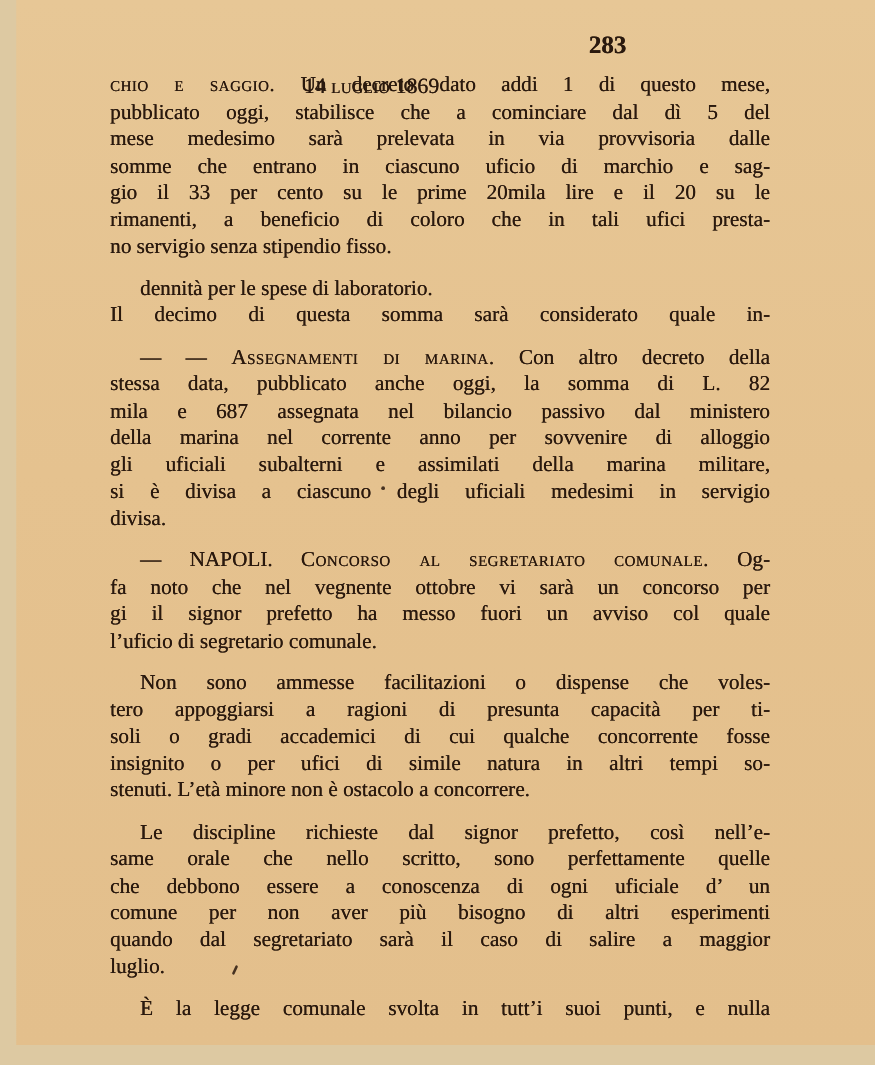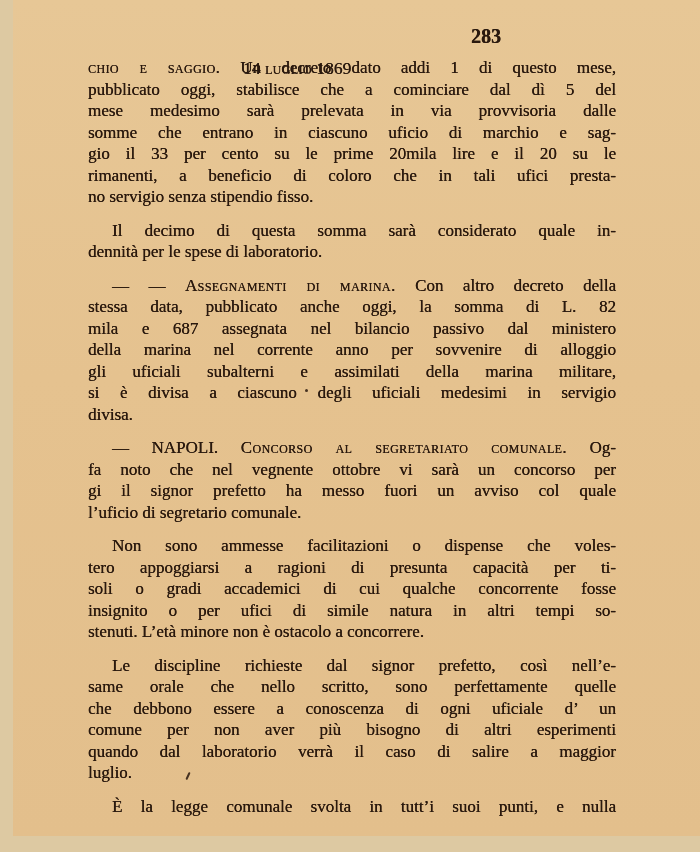--- a/index.html
+++ b/index.html
@@ -55,22 +55,22 @@
       <div class="para">
         <div class="text-line"><span class="sc">chio e saggio.</span><span> Un decreto dato addi 1 di questo mese,</span></div>
         <div class="text-line"><span>pubblicato oggi, stabilisce che a cominciare dal dì 5 del</span></div>
         <div class="text-line"><span>mese medesimo sarà prelevata in via provvisoria dalle</span></div>
         <div class="text-line"><span>somme che entrano in ciascuno uficio di marchio e sag-</span></div>
         <div class="text-line"><span>gio il 33 per cento su le prime 20mila lire e il 20 su le</span></div>
         <div class="text-line"><span>rimanenti, a beneficio di coloro che in tali ufici presta-</span></div>
         <div class="text-line end"><span>no servigio senza stipendio fisso.</span></div>
       </div>
       <div class="para indent">
+        <div class="text-line end"><span>dennità per le spese di laboratorio.</span></div>
         <div class="text-line"><span>Il decimo di questa somma sarà considerato quale in-</span></div>
-        <div class="text-line end"><span>dennità per le spese di laboratorio.</span></div>
       </div>
       <div class="para indent">
         <div class="text-line"><span>— — </span><span class="sc">Assegnamenti di marina.</span><span> Con altro decreto della</span></div>
         <div class="text-line"><span>stessa data, pubblicato anche oggi, la somma di L. 82</span></div>
         <div class="text-line"><span>mila e 687 assegnata nel bilancio passivo dal ministero</span></div>
         <div class="text-line"><span>della marina nel corrente anno per sovvenire di alloggio</span></div>
         <div class="text-line"><span>gli uficiali subalterni e assimilati della marina militare,</span></div>
         <div class="text-line"><span>si è divisa a ciascuno degli uficiali medesimi in servigio</span></div>
         <div class="text-line end"><span>divisa.</span></div>
       </div>
@@ -85,21 +85,21 @@
         <div class="text-line"><span>tero appoggiarsi a ragioni di presunta capacità per ti-</span></div>
         <div class="text-line"><span>soli o gradi accademici di cui qualche concorrente fosse</span></div>
         <div class="text-line"><span>insignito o per ufici di simile natura in altri tempi so-</span></div>
         <div class="text-line end"><span>stenuti. L’età minore non è ostacolo a concorrere.</span></div>
       </div>
       <div class="para indent">
         <div class="text-line"><span>Le discipline richieste dal signor prefetto, così nell’e-</span></div>
         <div class="text-line"><span>same orale che nello scritto, sono perfettamente quelle</span></div>
         <div class="text-line"><span>che debbono essere a conoscenza di ogni uficiale d’ un</span></div>
         <div class="text-line"><span>comune per non aver più bisogno di altri esperimenti</span></div>
-        <div class="text-line"><span>quando dal laboratorio verrà il caso di salire a maggior</span></div>
+        <div class="text-line"><span>quando dal segretariato sarà il caso di salire a maggior</span></div>
         <div class="text-line end"><span>luglio.</span></div>
       </div>
       <div class="para indent">
         <div class="text-line"><span>È la legge comunale svolta in tutt’i suoi punti, e nulla</span></div>
       </div>
     </div>
 <div class="artifact dot" style="left: 292px; top: 389px;"></div>
     <div class="artifact stroke" style="left: 174px; top: 772px;"></div>
   </div>
 

